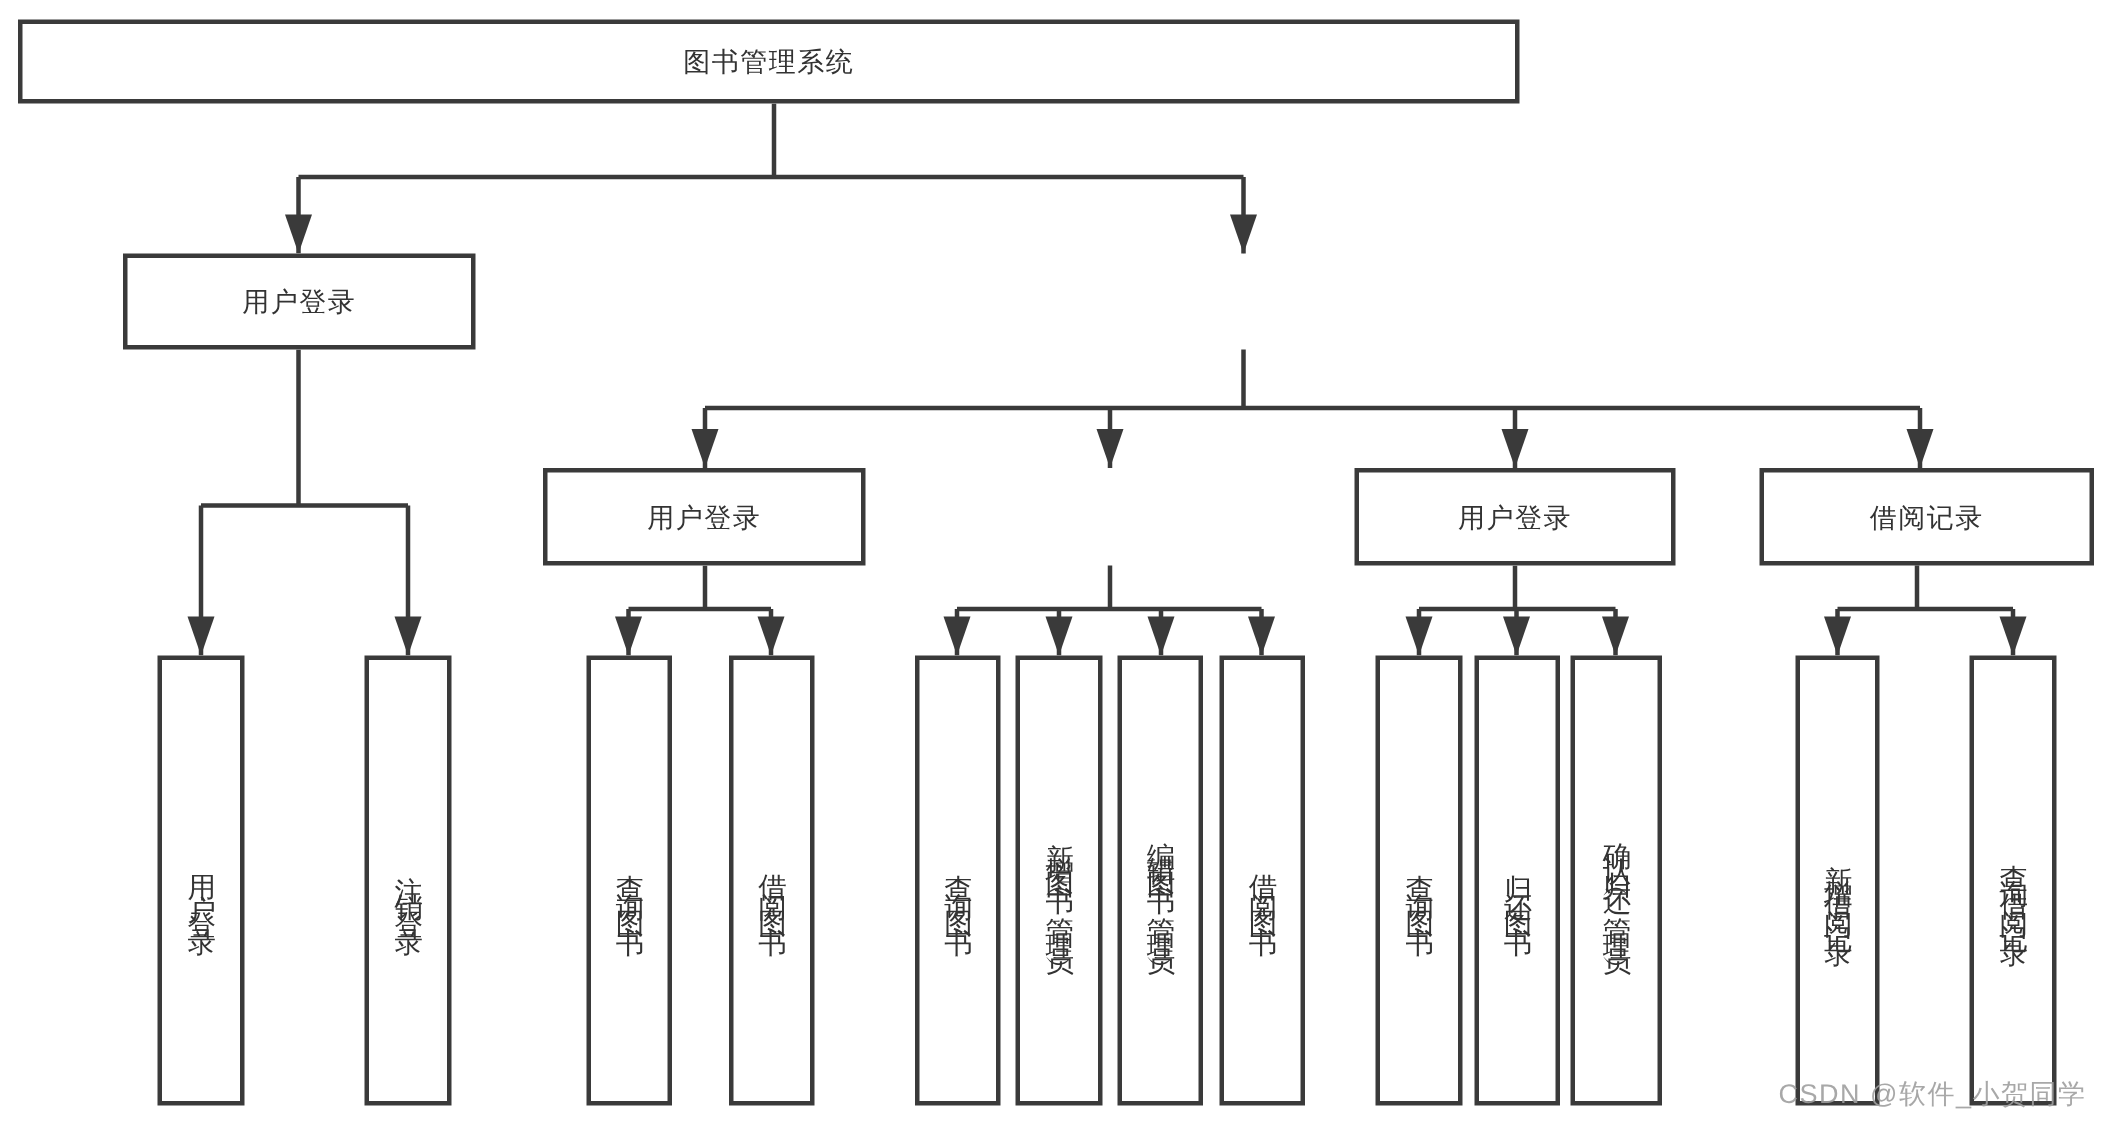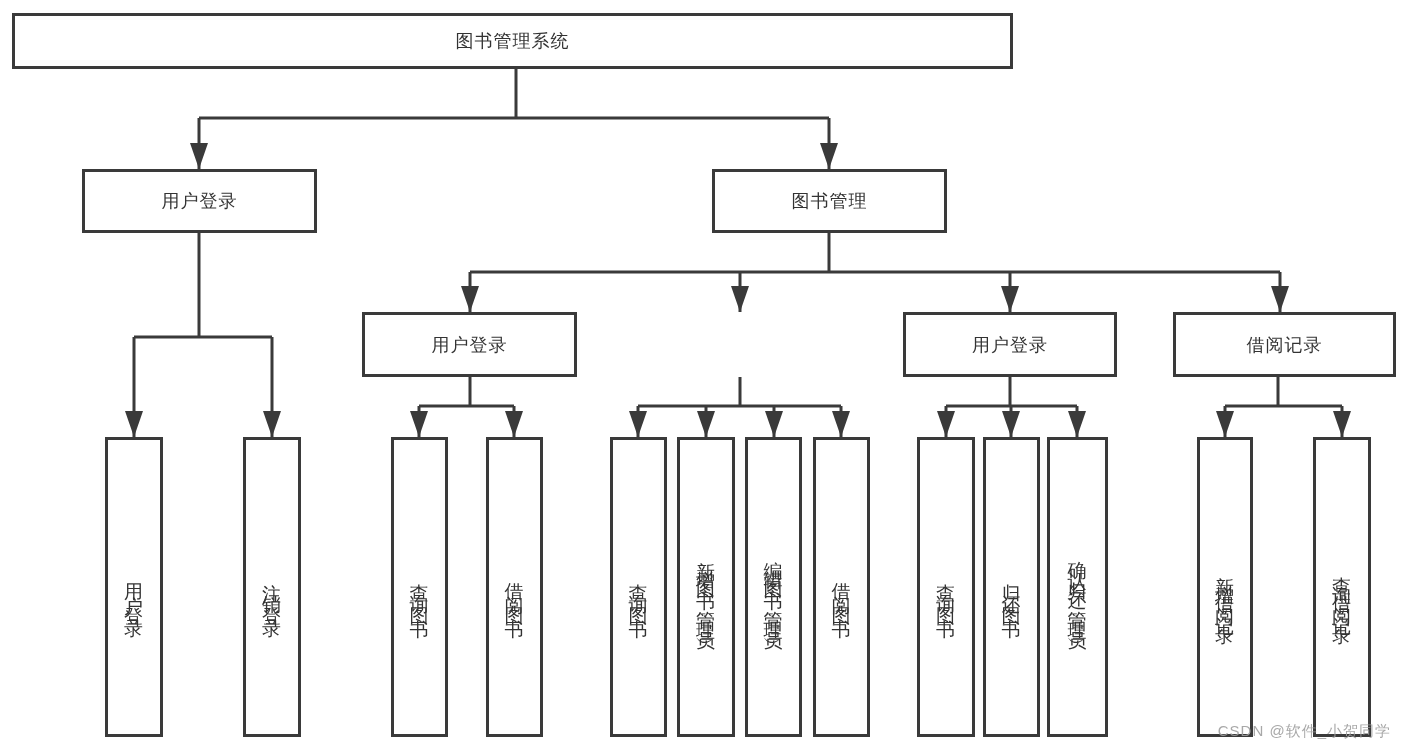--- a/index.html
+++ b/index.html
@@ -45,21 +45,21 @@
     line-height: 1;
   }
   .vbox.tight {
     letter-spacing: 10px;
     padding-top: 8px;
   }
   .watermark {
     position: absolute;
     right: 14px;
     bottom: 6px;
-    font-size: 15px;
+    font-size: 18px;
     color: rgba(158, 158, 158, 0.9);
     letter-spacing: 1px;
     white-space: nowrap;
     z-index: 3;
   }
 </style>
 </head>
 <body>
 
 <div id="canvas">
@@ -103,23 +103,20 @@
       <path d="M1342,437 l-9,-26 h18 z"></path>
     </g>
   </svg>
 
   <div class="box hbox" style="left:12px;top:13px;width:1001px;height:56px">
     <span>图书管理系统</span>
   </div>
 
   <div class="box hbox" style="left:82px;top:169px;width:235px;height:64px">
     <span>用户登录</span>
-  </div>
-  <div class="box hbox" style="left:712px;top:169px;width:235px;height:64px">
-    <span>图书管理</span>
   </div>
 
   <div class="box hbox" style="left:362px;top:312px;width:215px;height:65px">
     <span>用户登录</span>
   </div>
   <div class="box hbox" style="left:903px;top:312px;width:214px;height:65px">
     <span>用户登录</span>
   </div>
   <div class="box hbox" style="left:1173px;top:312px;width:223px;height:65px">
     <span>借阅记录</span>

